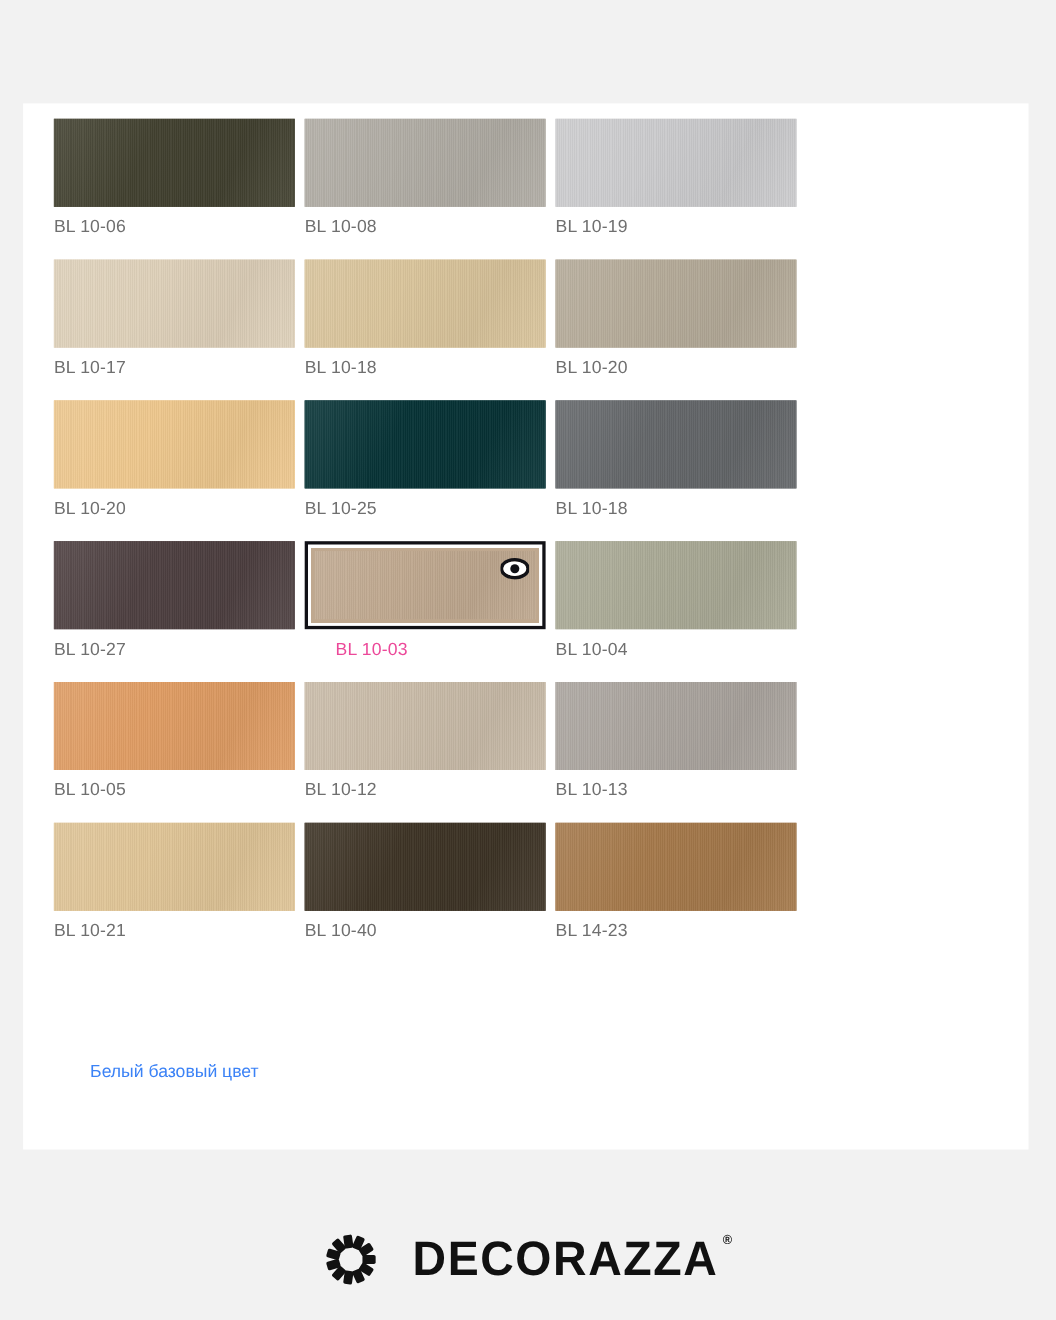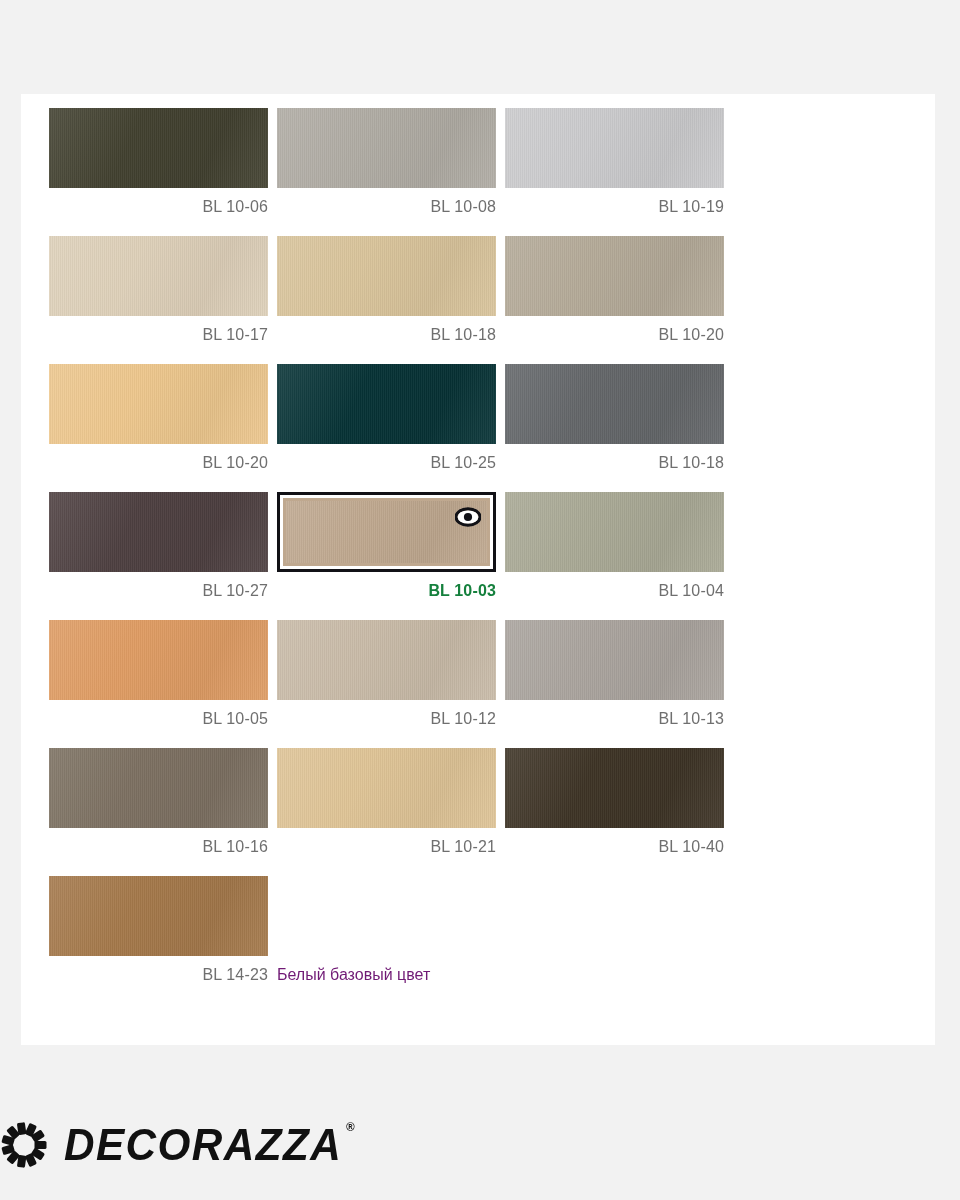--- a/index.html
+++ b/index.html
@@ -34,21 +34,20 @@
     align-content: flex-start;
     padding-left: 28px;
   }
 
   
   .swatch-cell {
     width: 219px;
     margin-right: 9px;
     margin-bottom: 19px;
     box-sizing: border-box;
-    text-align: right;
   }
 
   .swatch-chip {
     position: relative;
     width: 219px;
     height: 80px;
     box-sizing: border-box;
     background-repeat: no-repeat;
     background-size: 100% 100%;
   }
@@ -85,38 +84,40 @@
 
   .swatch-label {
     margin-top: 9px;
     font-size: 16px;
     line-height: 20px;
     color: #6f6f6f;
     letter-spacing: 0.15px;
     white-space: nowrap;
   }
   .swatch-cell.is-selected .swatch-label {
-    color: #15803d;
-    font-weight: bold;
+    color: #ec4899;
+    font-weight: normal;
+    margin-left: 28px;
   }
 
   
   .note-cell {
     width: 219px;
     margin-right: 9px;
     margin-bottom: 19px;
     box-sizing: border-box;
   }
   .note-cell .note-spacer { height: 80px; }
   .note-cell .note-label {
     margin-top: 9px;
     font-size: 16px;
     line-height: 20px;
-    color: #701a75;
+    color: #3b82f6;
     white-space: nowrap;
+    text-align: center;
   }
 
   
   .eye-badge {
     position: absolute;
     right: 12px;
     top: 12px;
     width: 26px;
     height: 20px;
     z-index: 3;
@@ -124,22 +125,22 @@
 
   
   .brand {
     position: absolute;
     left: 0;
     right: 0;
     top: 1110px;
     height: 70px;
     display: flex;
     align-items: center;
-    gap: 16px;
-    font-style: italic;
+    justify-content: center;
+    gap: 32px;
   }
   .brand-mark {
     width: 48px;
     height: 48px;
     flex: 0 0 auto;
   }
   .brand-wordmark {
     position: relative;
     font-size: 44px;
     line-height: 44px;
@@ -225,24 +226,20 @@
       </div>
       <div class="swatch-cell">
         <div class="swatch-chip" style="background-color: rgb(201, 187, 168); background-image: linear-gradient(rgb(201, 187, 168), rgb(201, 187, 168));"></div>
         <div class="swatch-label">BL 10-12</div>
       </div>
       <div class="swatch-cell">
         <div class="swatch-chip" style="background-color: rgb(170, 164, 158); background-image: linear-gradient(rgb(170, 164, 158), rgb(170, 164, 158));"></div>
         <div class="swatch-label">BL 10-13</div>
       </div>
       <div class="swatch-cell">
-        <div class="swatch-chip" style="background-color: rgb(124, 112, 97); background-image: linear-gradient(rgb(124, 112, 97), rgb(124, 112, 97));"></div>
-        <div class="swatch-label">BL 10-16</div>
-      </div>
-      <div class="swatch-cell">
         <div class="swatch-chip" style="background-color: rgb(223, 196, 150); background-image: linear-gradient(rgb(223, 196, 150), rgb(223, 196, 150));"></div>
         <div class="swatch-label">BL 10-21</div>
       </div>
       <div class="swatch-cell">
         <div class="swatch-chip" style="background-color: rgb(61, 51, 37); background-image: linear-gradient(rgb(61, 51, 37), rgb(61, 51, 37));"></div>
         <div class="swatch-label">BL 10-40</div>
       </div>
       <div class="swatch-cell">
         <div class="swatch-chip" style="background-color: rgb(164, 120, 74); background-image: linear-gradient(rgb(164, 120, 74), rgb(164, 120, 74));"></div>
         <div class="swatch-label">BL 14-23</div>

